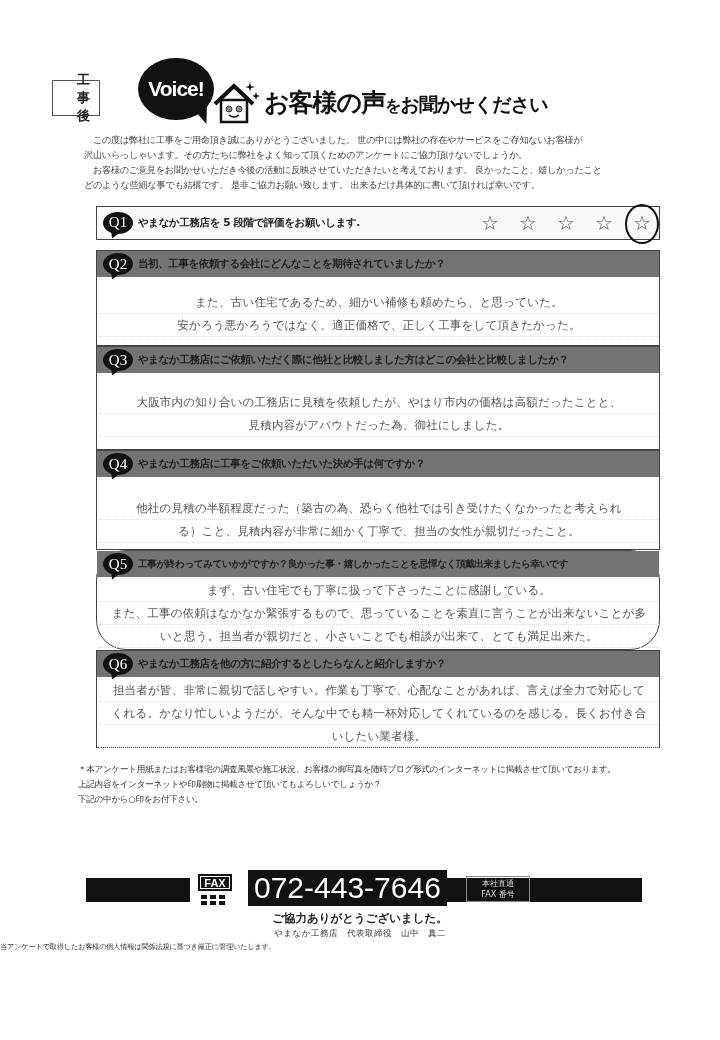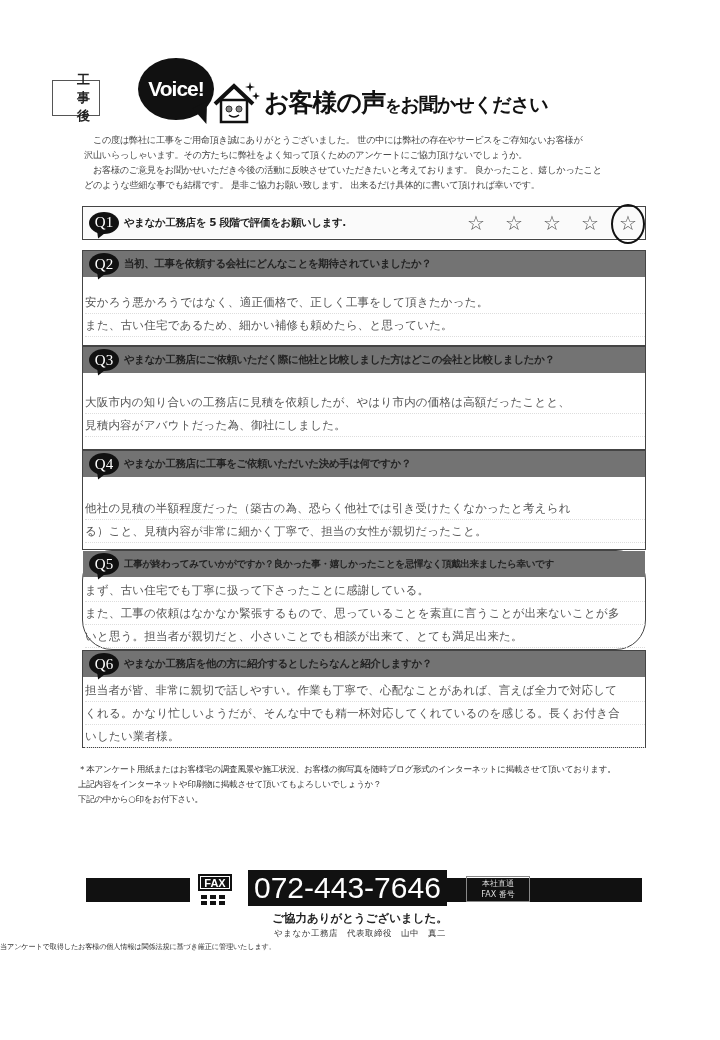--- a/index.html
+++ b/index.html
@@ -31,21 +31,21 @@
   }
   .headline small { font-size: 16px; font-weight: bold; }
 
   .intro {
     left: 84px; top: 132px; width: 570px; font-size: 9.2px; line-height: 15px; color: #444; letter-spacing: -0.3px;
   }
   .intro p { margin: 0; white-space: nowrap; }
 
   
   .qbox {
-    position: absolute; left: 82px; width: 564px; border: 1.5px solid #444; box-sizing: border-box; background: #fff;
+    position: absolute; left: 96px; width: 564px; border: 1.5px solid #444; box-sizing: border-box; background: #fff; text-align: center;
   }
   .qhead {
     display: flex; align-items: center; height: 26px; padding-left: 6px;
     background: #737373;
   }
   .qbadge {
     position: relative; width: 30px; height: 22px; background: #111; color: #fff; border-radius: 50%;
     display: flex; align-items: center; justify-content: center; font-family: "Liberation Serif", serif;
     font-size: 15px; margin-right: 5px; flex: none;
   }
@@ -138,22 +138,22 @@
     <span class="star selected">☆</span>
   </div>
 </div>
 
 <div class="qbox" style="top:250px; height:96px;">
   <div class="qhead">
     <span class="qbadge">Q2</span>
     <span class="qtext">当初、工事を依頼する会社にどんなことを期待されていましたか？</span>
   </div>
   <div class="answer" style="padding-top:14px;">
+    <p>また、古い住宅であるため、細かい補修も頼めたら、と思っていた。</p>
     <p>安かろう悪かろうではなく、適正価格で、正しく工事をして頂きたかった。</p>
-    <p>また、古い住宅であるため、細かい補修も頼めたら、と思っていた。</p>
   </div>
 </div>
 
 <div class="qbox" style="top:346px; height:104px;">
   <div class="qhead">
     <span class="qbadge">Q3</span>
     <span class="qtext">やまなか工務店にご依頼いただく際に他社と比較しました方はどこの会社と比較しましたか？</span>
   </div>
   <div class="answer" style="padding-top:18px;">
     <p>大阪市内の知り合いの工務店に見積を依頼したが、やはり市内の価格は高額だったことと、</p>

